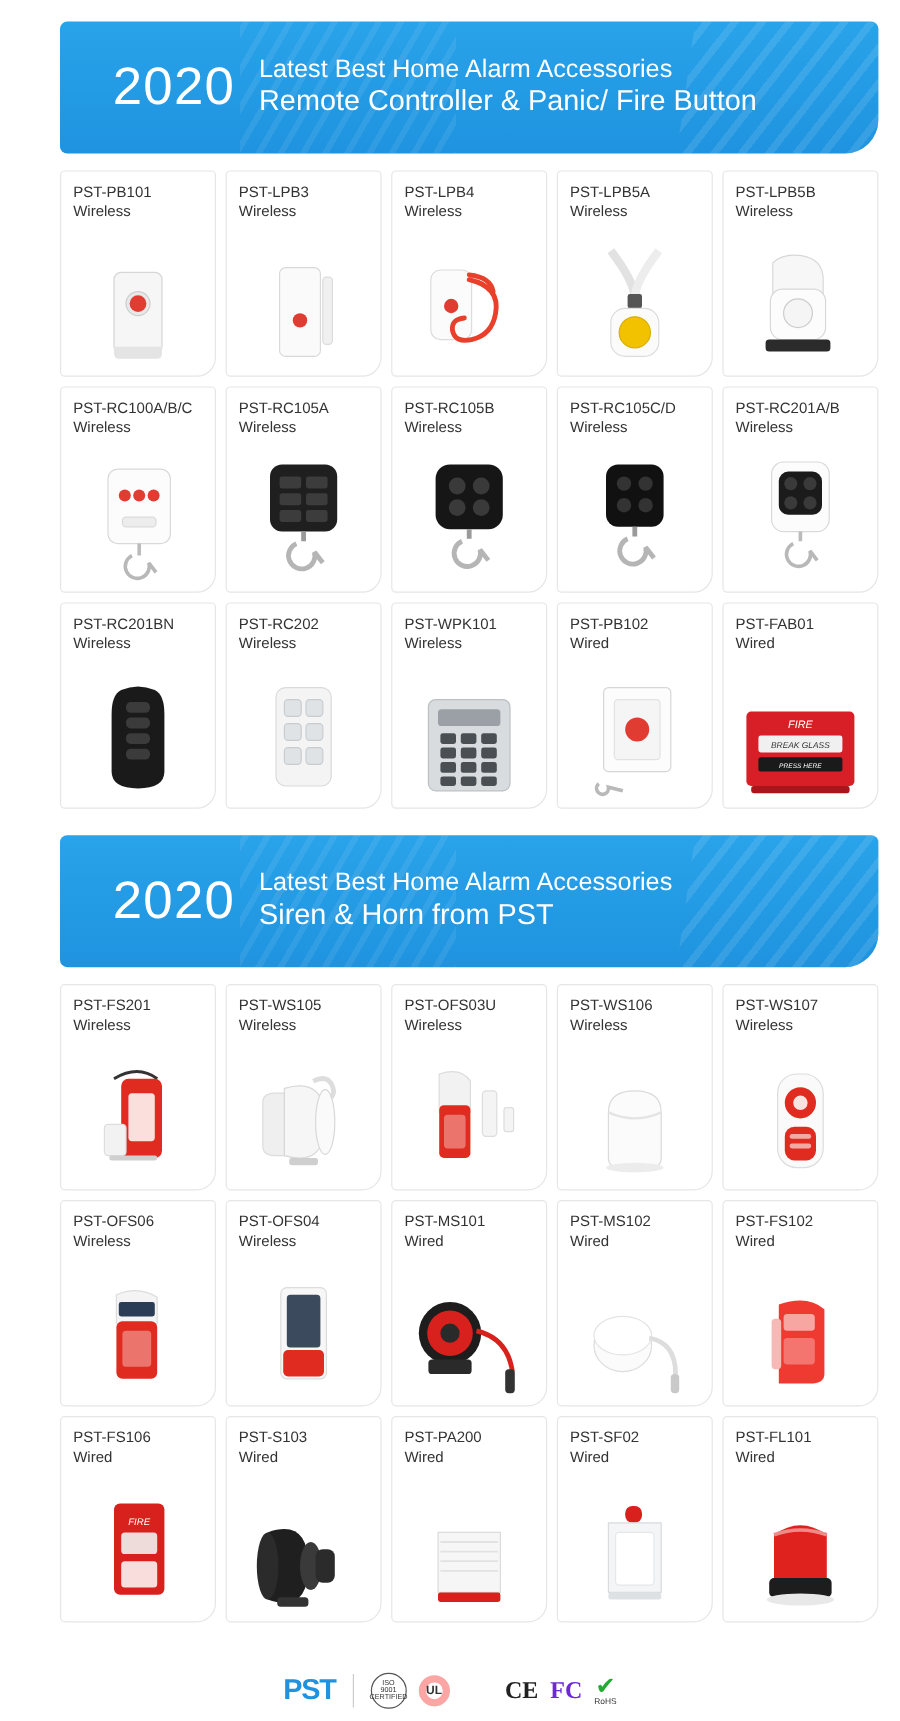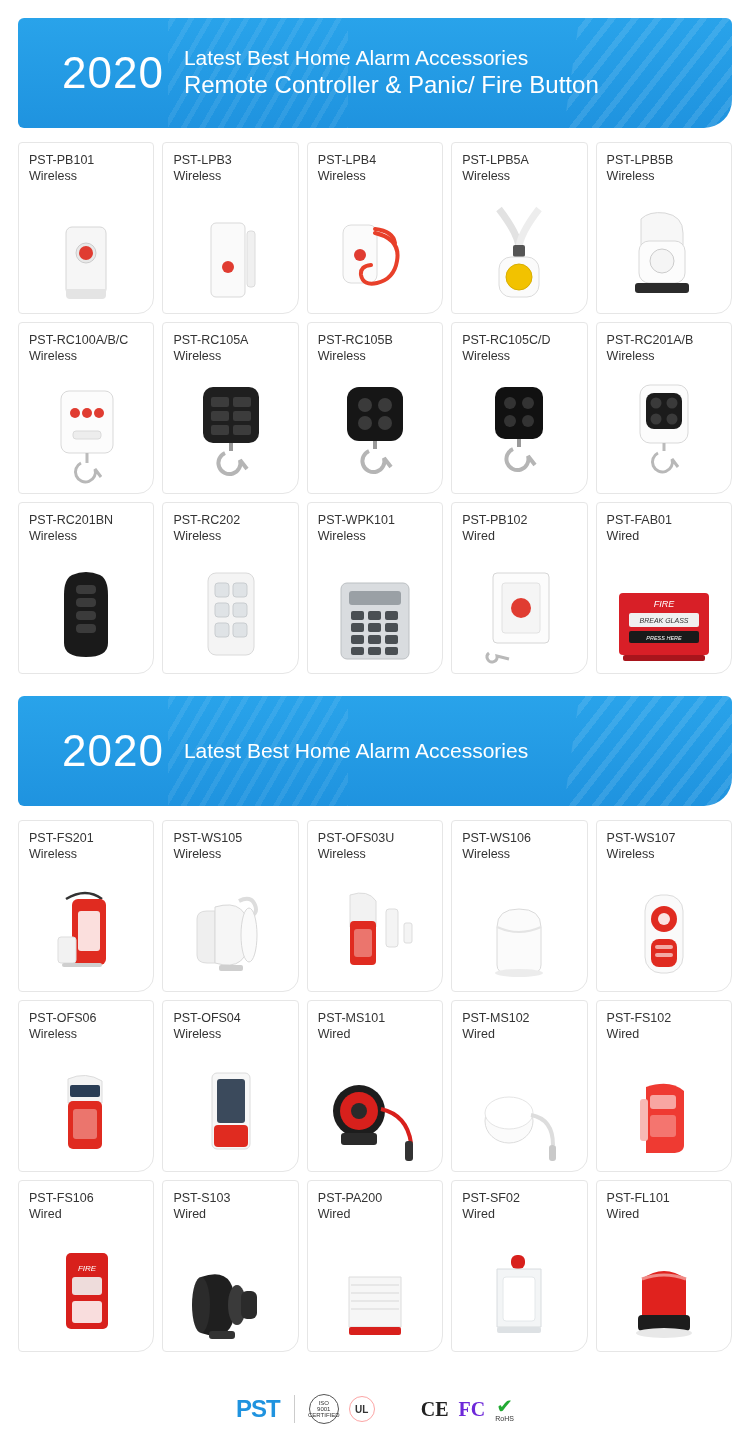--- a/index.html
+++ b/index.html
@@ -95,21 +95,21 @@
     position: absolute;
     left: 0; right: 0; bottom: 4px;
     height: 112px;
     display: flex;
     align-items: flex-end;
     justify-content: center;
     font-style: italic;
   }
   .card-art svg { display: block; }
 
-  .section { margin-bottom: 16px; }
+  .section { margin-bottom: 16px; margin-left: 32px; }
   .section2-banner { margin-top: 22px; }
 
   
   .footer {
     margin-top: 26px;
     padding: 16px 0 20px 0;
     display: flex;
     align-items: center;
     justify-content: center;
     gap: 14px;
@@ -130,21 +130,21 @@
   }
   .cert-iso {
     border: 1px solid #555;
     border-radius: 50%;
     width: 30px; height: 30px;
     display: flex; flex-direction: column;
     align-items: center; justify-content: center;
     font-size: 6px; line-height: 1.05; color: #333;
   }
   .cert-ul {
-    border: 1px solid #fca5a5;
+    border: 6px solid #fca5a5;
     border-radius: 50%;
     width: 26px; height: 26px;
     display: flex; align-items: center; justify-content: center;
     font-size: 10px; font-weight: bold; color: #333;
   }
   .cert-text {
     font-size: 20px; color: #222; font-weight: 600;
     font-family: Liberation Serif, serif;
     margin-left: 36px;
   }
@@ -407,20 +407,21 @@
       </div>
 
     </div>
   </div>
 
   <div class="section">
     <div class="banner section2-banner">
       <div class="banner-year">2020</div>
       <div class="banner-lines">
         <div class="banner-line1">Latest Best Home Alarm Accessories</div>
+        <div class="banner-line2">Siren &amp; Horn from PST</div>
       </div>
     </div>
 
     <div class="grid">
 
       <div class="card">
         <div class="card-model">PST-FS201</div>
         <div class="card-type">Wireless</div>
         <div class="card-art">
           <svg width="100" height="104" viewBox="0 0 100 104">

